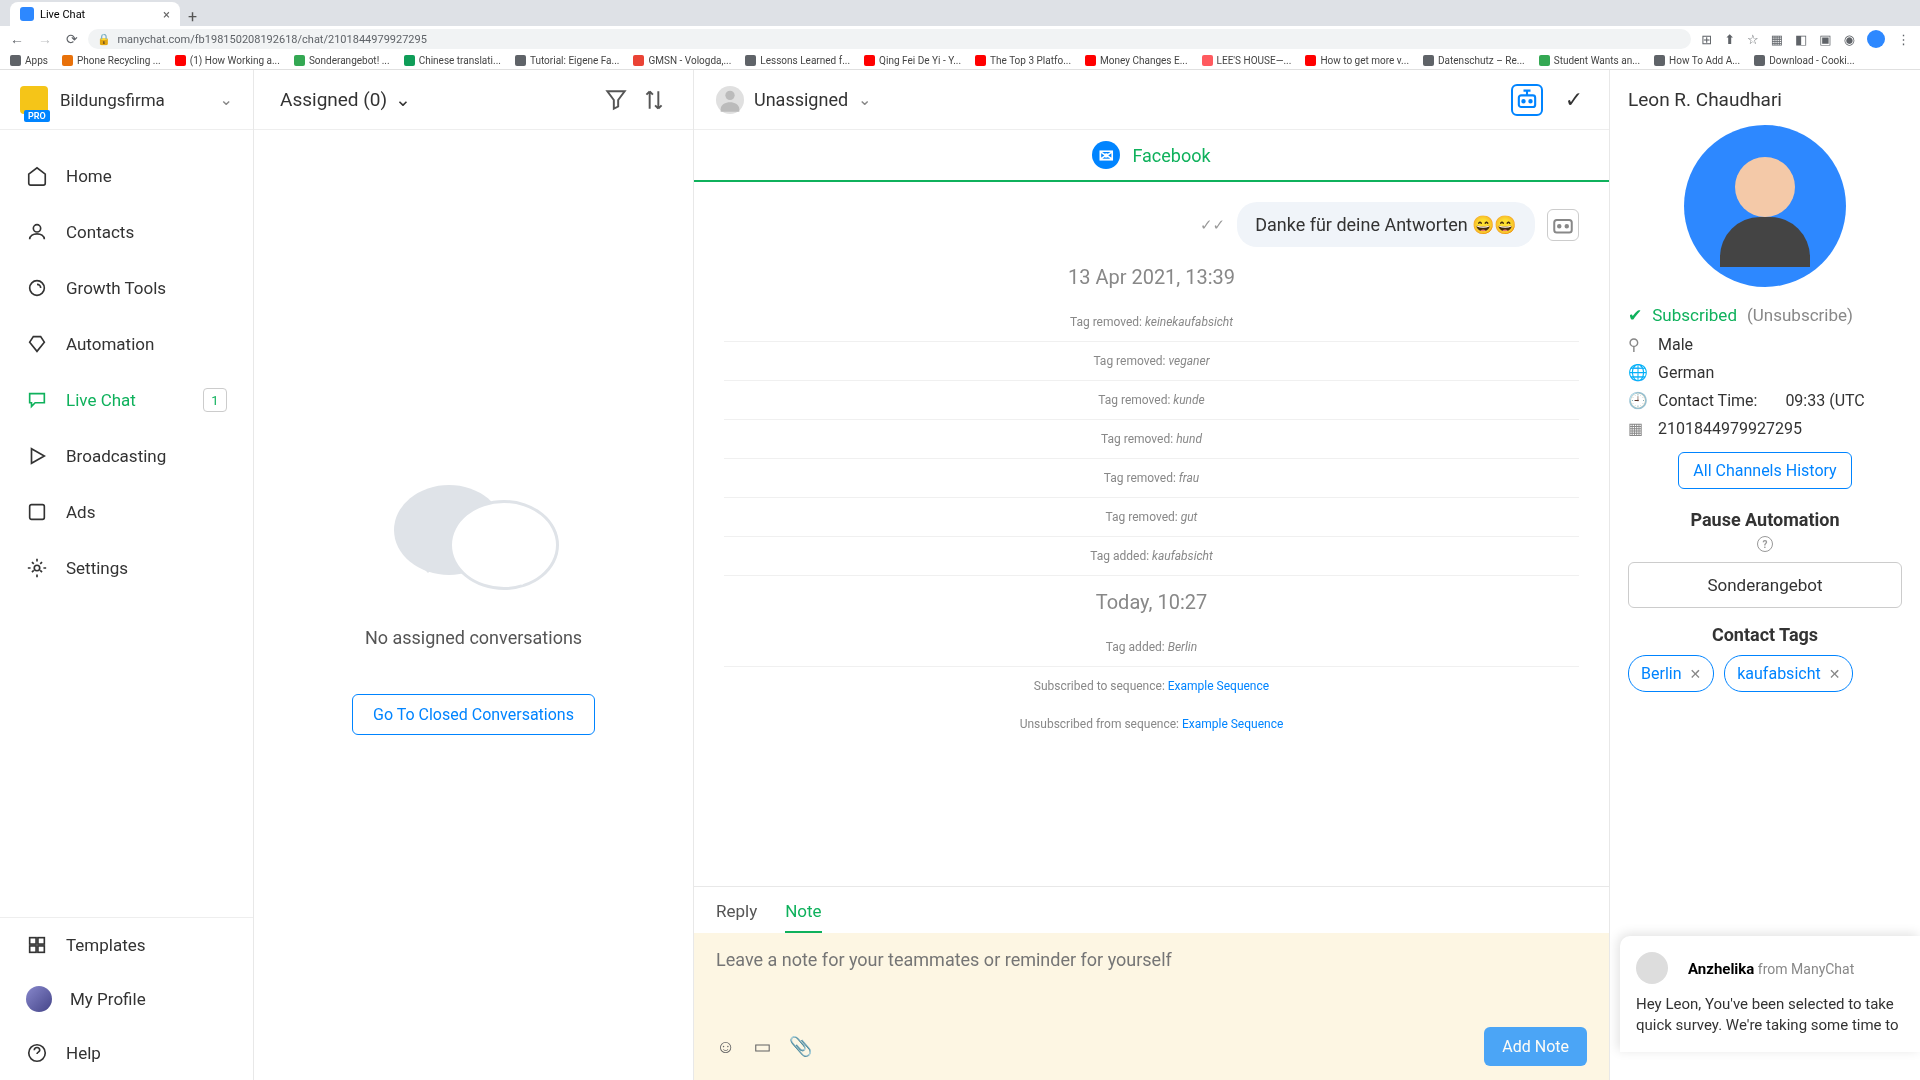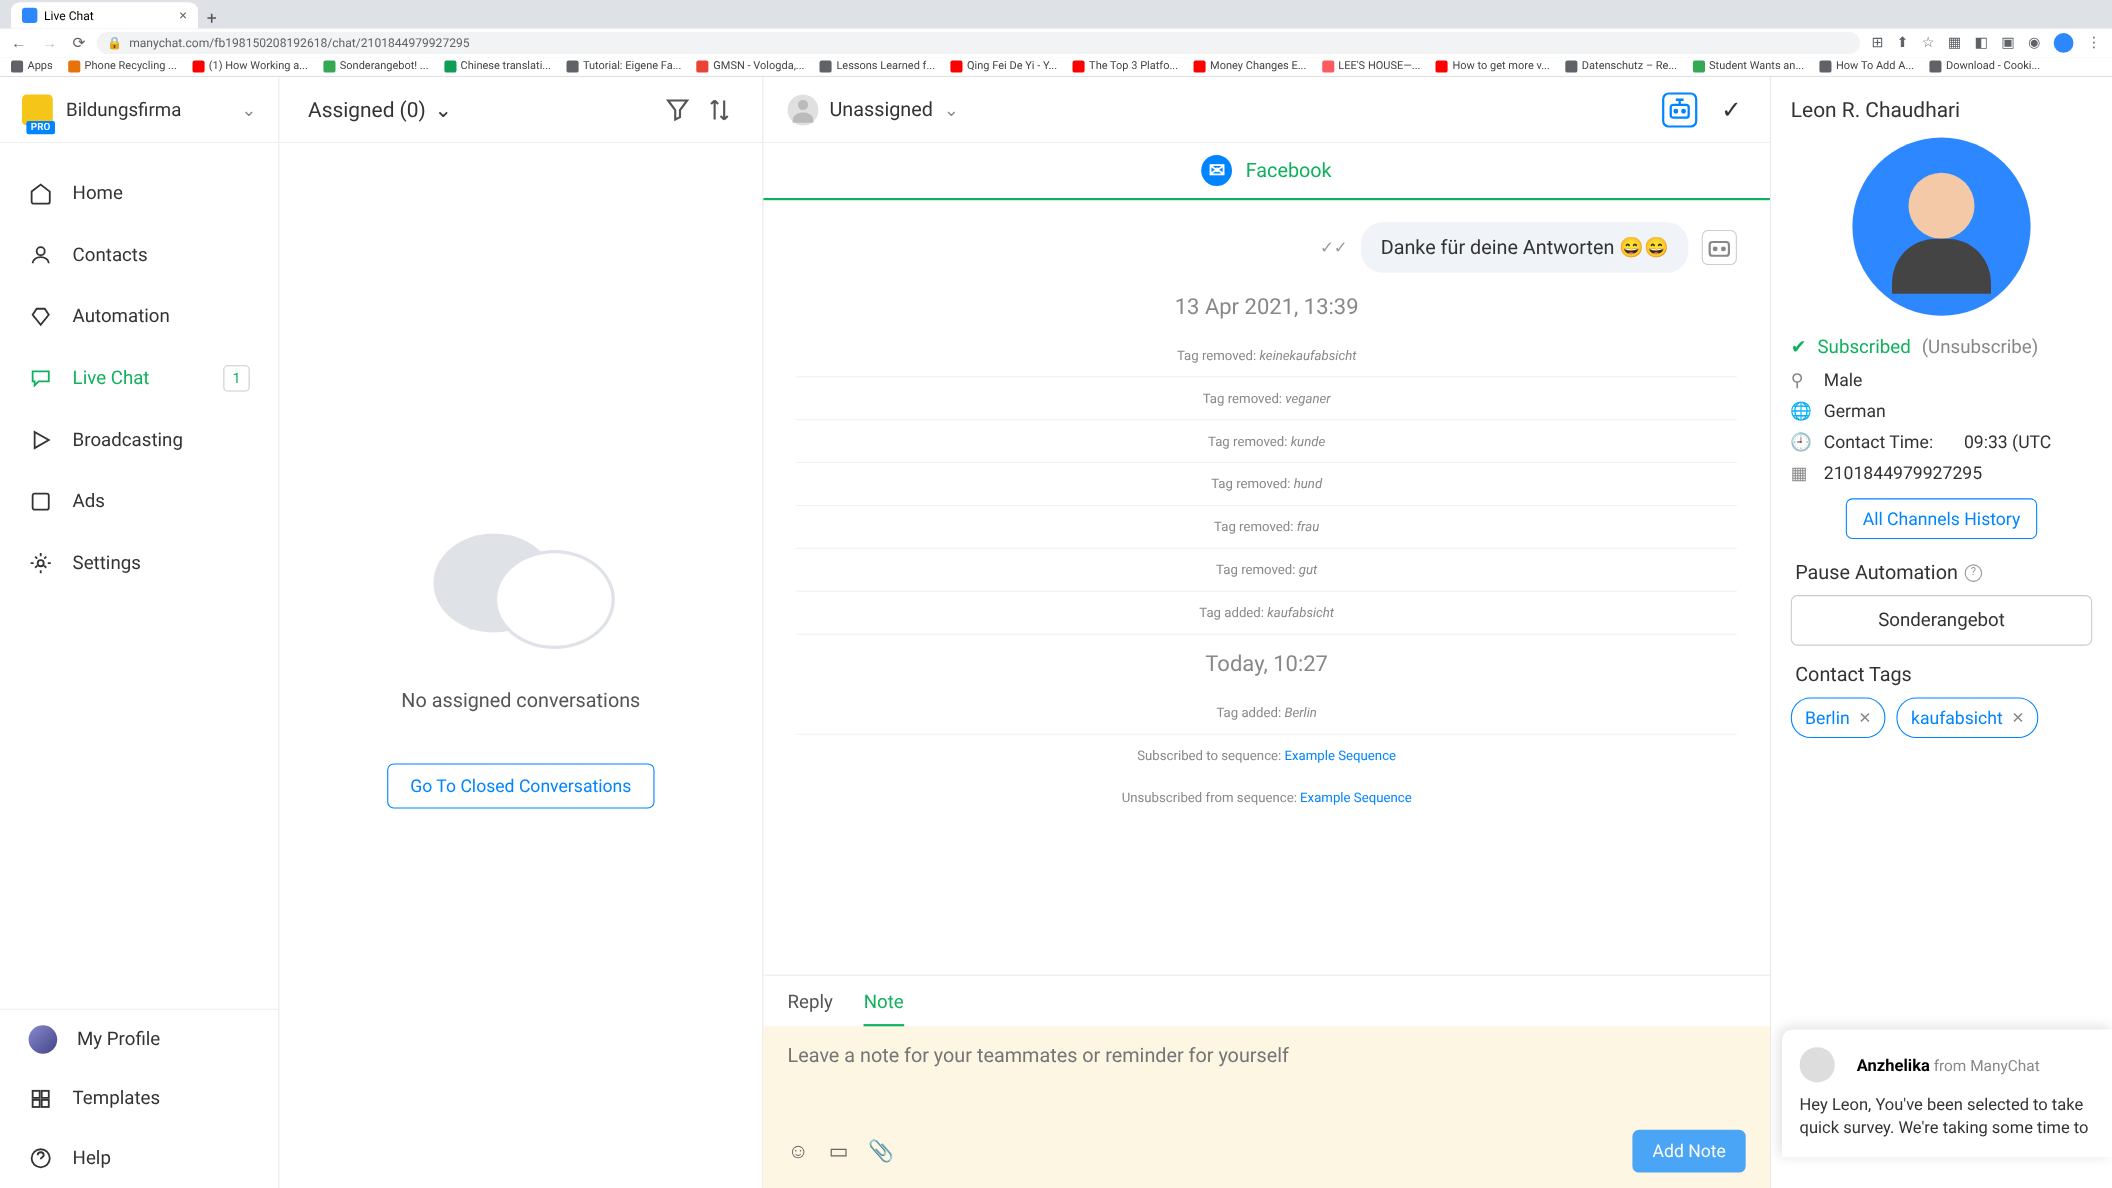--- a/index.html
+++ b/index.html
@@ -87,21 +87,21 @@
 .contact-name { font-size: 19px; color: #333; margin-bottom: 14px; }
 .contact-av { width: 162px; height: 162px; border-radius: 50%; background: #2d88ff; margin: 0 auto 18px; display: flex; align-items: center; justify-content: center; position: relative; overflow: hidden; }
 .contact-av::before { content: ''; width: 60px; height: 60px; background: #f4c9a8; border-radius: 50%; position: absolute; top: 32px; }
 .contact-av::after { content: ''; width: 90px; height: 50px; background: #444; border-radius: 40px 40px 0 0; position: absolute; bottom: 20px; }
 .sub-row { font-size: 17px; color: #555; margin-bottom: 10px; display: flex; align-items: center; gap: 10px; }
 .sub-text { color: #0fb15c; }
 .unsub { color: #888; }
 .info-row { display: flex; align-items: center; gap: 12px; font-size: 16px; color: #333; margin-bottom: 9px; }
 .info-icon { width: 18px; color: #888; }
 .channels-btn { display: block; margin: 14px auto 20px; padding: 8px 14px; border: 1px solid #0084ff; color: #0084ff; background: #fff; border-radius: 6px; font-size: 16px; cursor: pointer; }
-.section-hdr { font-size: 18px; font-weight: 400; color: #333; margin: 16px 4px 10px; display: flex; align-items: center; gap: 6px; }
+.section-hdr { font-size: 18px; font-weight: 700; color: #333; margin: 16px 15px 10px; display: flex; align-items: center; gap: 6px; flex-direction: column; }
 .help-circ { width: 16px; height: 16px; border: 1px solid #999; border-radius: 50%; font-size: 10px; display: inline-flex; align-items: center; justify-content: center; color: #999; }
 .auto-btn { width: 100%; padding: 12px; border: 1px solid #ccc; background: #fff; border-radius: 6px; font-size: 17px; color: #333; cursor: pointer; }
 .tags-row { display: flex; gap: 10px; flex-wrap: wrap; }
 .tag-chip { padding: 8px 12px; border: 1px solid #0084ff; color: #0084ff; border-radius: 18px; font-size: 16px; display: flex; align-items: center; gap: 8px; }
 .tag-x { color: #888; cursor: pointer; font-size: 14px; }
 
 
 .chat-popup { position: absolute; right: 0; bottom: 28px; width: 300px; background: #fff; box-shadow: -2px -2px 12px rgba(0,0,0,0.12); border-radius: 10px 0 0 0; padding: 16px; }
 .popup-hdr { display: flex; gap: 10px; align-items: center; margin-bottom: 10px; }
 .popup-av { width: 32px; height: 32px; border-radius: 50%; background: #ddd; }
@@ -241,20 +241,29 @@
             <svg viewBox="0 0 24 24" fill="none" stroke="currentColor" stroke-width="1.8">
               <circle cx="12" cy="8" r="4"></circle>
               <path d="M4 20c0-4 4-6 8-6s8 2 8 6"></path>
             </svg>
           </span>
         <span>Contacts</span>
       </div>
       <div class="nav-item">
         <span class="nav-icon">
             <svg viewBox="0 0 24 24" fill="none" stroke="currentColor" stroke-width="1.8">
+              <circle cx="12" cy="12" r="8"></circle>
+              <path d="M12 8a4 4 0 014 4"></path>
+            </svg>
+          </span>
+        <span>Growth Tools</span>
+      </div>
+      <div class="nav-item">
+        <span class="nav-icon">
+            <svg viewBox="0 0 24 24" fill="none" stroke="currentColor" stroke-width="1.8">
               <path d="M8 4h8l4 6-8 10L4 10l4-6z"></path>
             </svg>
           </span>
         <span>Automation</span>
       </div>
       <div class="nav-item active">
         <span class="nav-icon">
             <svg viewBox="0 0 24 24" fill="none" stroke="currentColor" stroke-width="1.8">
               <path d="M4 5h16v10H10l-4 4v-4H4V5z"></path>
             </svg>
@@ -282,34 +291,34 @@
         <span class="nav-icon">
             <svg viewBox="0 0 24 24" fill="none" stroke="currentColor" stroke-width="1.8">
               <circle cx="12" cy="12" r="3"></circle>
               <path d="M12 2v3m0 14v3m10-10h-3M5 12H2m15.5-6.5l-2 2m-7 7l-2 2m0-11l2 2m7 7l2 2"></path>
             </svg>
           </span>
         <span>Settings</span>
       </div>
     </div>
     <div class="sidebar-bottom">
-      <div class="nav-item">
-        <span class="profile-av"></span>
-        <span>My Profile</span>
-      </div>
       <div class="nav-item">
         <span class="nav-icon">
             <svg viewBox="0 0 24 24" fill="none" stroke="currentColor" stroke-width="1.8">
               <rect x="4" y="4" width="7" height="7"></rect>
               <rect x="13" y="4" width="7" height="7"></rect>
               <rect x="4" y="13" width="7" height="7"></rect>
               <rect x="13" y="13" width="7" height="7"></rect>
             </svg>
           </span>
         <span>Templates</span>
+      </div>
+      <div class="nav-item">
+        <span class="profile-av"></span>
+        <span>My Profile</span>
       </div>
       <div class="nav-item">
         <span class="nav-icon">
             <svg viewBox="0 0 24 24" fill="none" stroke="currentColor" stroke-width="1.8">
               <circle cx="12" cy="12" r="9"></circle>
               <path d="M9 9a3 3 0 116 0c0 2-3 2-3 4m0 3h.01"></path>
             </svg>
           </span>
         <span>Help</span>
       </div>

